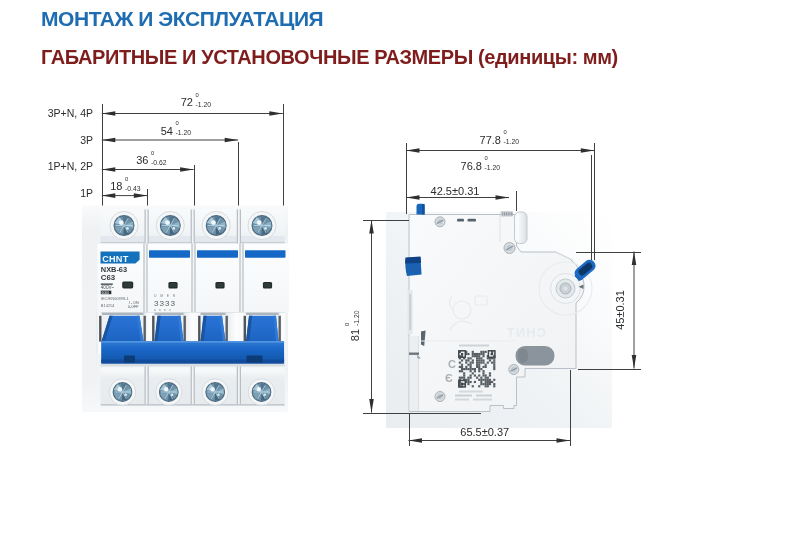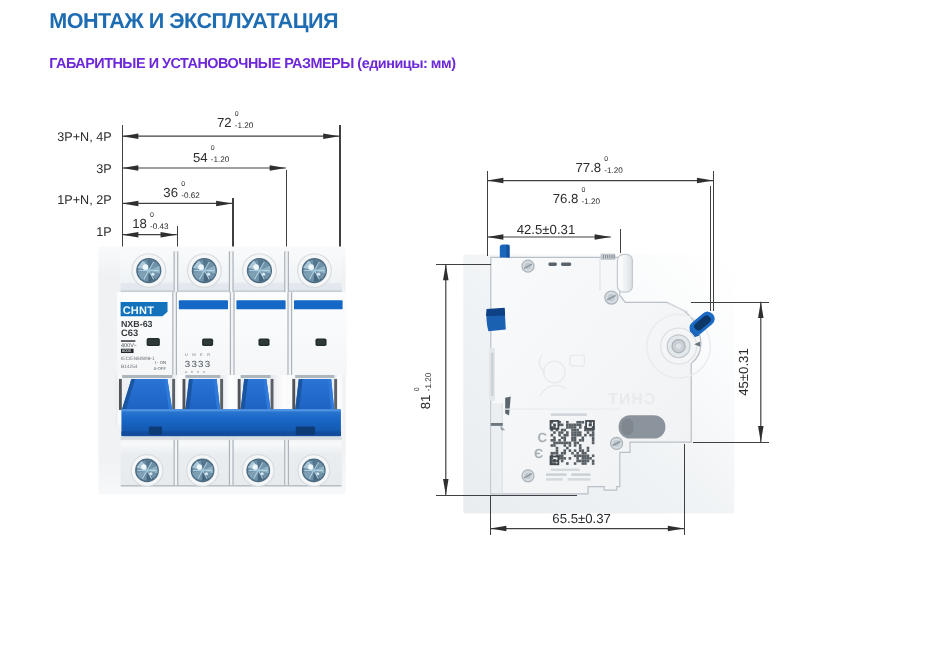--- a/index.html
+++ b/index.html
@@ -1,17 +1,17 @@
 <!DOCTYPE html>
 <html><head><meta charset="utf-8">
 <style>
 html,body{margin:0;padding:0;width:785px;height:538px;background:#ffffff;overflow:hidden}
 body{font-family:"Liberation Sans",sans-serif;position:relative}
-.t1{position:absolute;left:41px;top:7px;font-size:18px;font-weight:bold;color:#1e6cb1;letter-spacing:-0.45px;white-space:nowrap}
-.t2{position:absolute;left:41px;top:46px;font-size:12px;font-weight:bold;color:#6d28d9;letter-spacing:-0.4px;white-space:nowrap}
+.t1{position:absolute;left:41px;top:7px;font-size:21px;font-weight:bold;color:#1e6cb1;letter-spacing:-0.45px;white-space:nowrap}
+.t2{position:absolute;left:41px;top:46px;font-size:20px;font-weight:bold;color:#7f1d1d;letter-spacing:-0.4px;white-space:nowrap}
 svg.main{position:absolute;left:0;top:0}
 </style></head>
 <body>
 <div class="t1">МОНТАЖ И ЭКСПЛУАТАЦИЯ</div>
 <div class="t2">ГАБАРИТНЫЕ И УСТАНОВОЧНЫЕ РАЗМЕРЫ (единицы: мм)</div>
 <svg class="main" width="785" height="538" viewBox="0 0 785 538" font-family="Liberation Sans, sans-serif">
 <defs>
 <linearGradient id="phbg" x1="0" y1="0" x2="0" y2="1">
  <stop offset="0" stop-color="#f9fafb"></stop>
         <stop offset="0.12" stop-color="#eff1f3"></stop>

